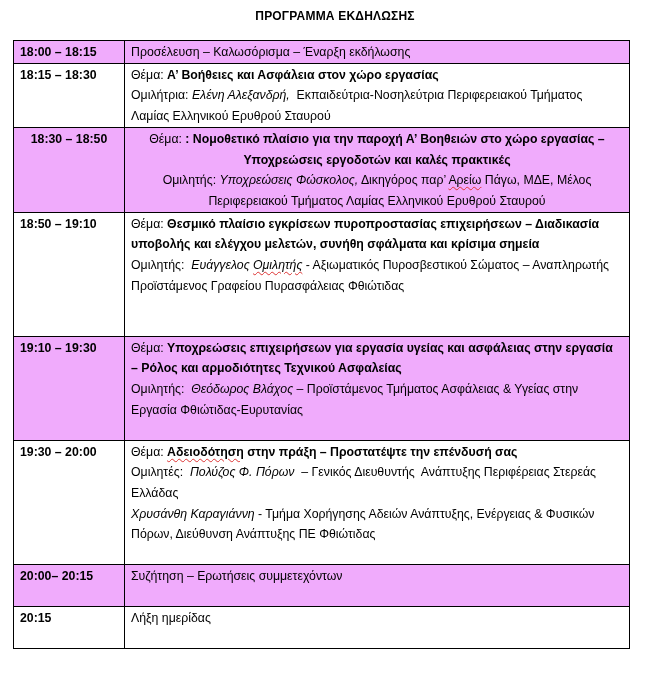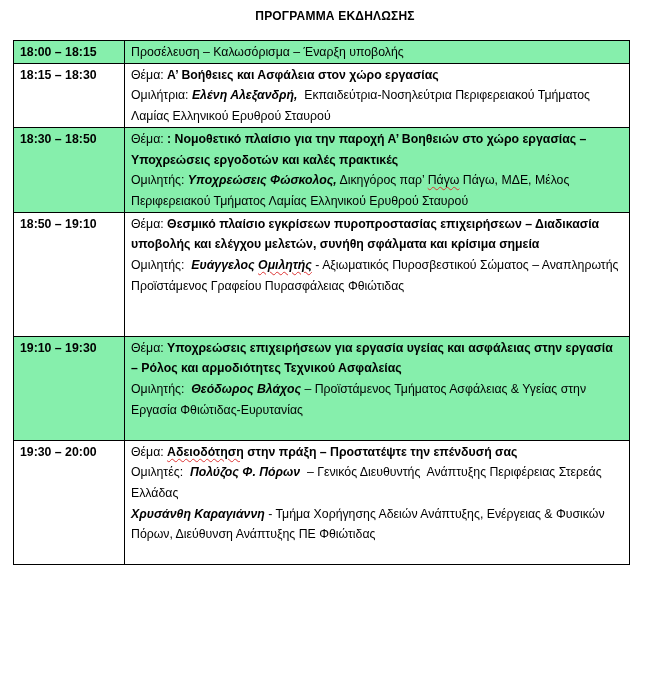--- a/index.html
+++ b/index.html
@@ -1,51 +1,51 @@
 <!DOCTYPE html>
 <html><head>
 <meta charset="utf-8">
 <style>
   html, body { margin: 0; padding: 0; background: #ffffff; }
   body { width: 670px; height: 693px; position: relative; font-family: "Liberation Sans", sans-serif; color: #000; }
   .title { position: absolute; top: 9px; left: 0; width: 670px; text-align: center; font-size: 12px; font-weight: bold; letter-spacing: 0.2px; }
   table.schedule { position: absolute; top: 40px; left: 13px; width: 617px; border-collapse: collapse; table-layout: fixed; font-size: 12.3px; }
   table.schedule td { border: 1px solid #000; vertical-align: top; padding: 1px 6px 0 6px; line-height: 20.7px; }
   td.time { width: 98px; font-weight: bold; padding-left: 6px; }
-  tr.shaded td { background: #86efac; }
+  tr.shaded td { background: #f0abfc; }
   .b { font-weight: bold; }
-  .bi { font-weight: bold; font-style: italic; }
+  .bi { font-weight: normal; font-style: italic; }
   .squiggle { text-decoration: underline wavy #d33; text-decoration-thickness: 1px; text-underline-offset: 2px; }
   .line { display: block; }
 </style>
 </head>
 <body>
 
 <div class="title">ΠΡΟΓΡΑΜΜΑ ΕΚΔΗΛΩΣΗΣ</div>
 
 <table class="schedule">
   <tbody>
       <tr class="shaded" style="height:21px;">
     <td class="time">18:00 – 18:15</td>
-    <td>Προσέλευση – Καλωσόρισμα – Έναρξη υποβολής</td>
+    <td>Προσέλευση – Καλωσόρισμα – Έναρξη εκδήλωσης</td>
   </tr>
 
   <tr style="height:63px;">
     <td class="time">18:15 – 18:30</td>
     <td>
       <span>Θέμα: </span><span class="b">Α’ Βοήθειες και Ασφάλεια στον χώρο εργασίας</span>
       <span class="line"><span>Ομιλήτρια: </span><span class="bi">Ελένη Αλεξανδρή,</span><span style="white-space:pre-wrap;">  Εκπαιδεύτρια-Νοσηλεύτρια Περιφερειακού Τμήματος Λαμίας Ελληνικού Ερυθρού Σταυρού</span></span>
     </td>
   </tr>
 
-  <tr class="shaded" style="height:83px;">
+  <tr class="shaded" style="height:83px;text-align:center;">
     <td class="time">18:30 – 18:50</td>
     <td>
       <span>Θέμα: </span><span class="b">: Νομοθετικό πλαίσιο για την παροχή Α’ Βοηθειών στο χώρο εργασίας – Υποχρεώσεις εργοδοτών και καλές πρακτικές</span>
-      <span class="line"><span>Ομιλητής: </span><span class="bi">Υποχρεώσεις Φώσκολος,</span><span> Δικηγόρος παρ’ </span><span class="squiggle">Πάγω</span><span> Πάγω, ΜΔΕ, Μέλος Περιφερειακού Τμήματος Λαμίας Ελληνικού Ερυθρού Σταυρού</span></span>
+      <span class="line"><span>Ομιλητής: </span><span class="bi">Υποχρεώσεις Φώσκολος,</span><span> Δικηγόρος παρ’ </span><span class="squiggle">Αρείω</span><span> Πάγω, ΜΔΕ, Μέλος Περιφερειακού Τμήματος Λαμίας Ελληνικού Ερυθρού Σταυρού</span></span>
     </td>
   </tr>
 
   <tr style="height:124px;">
     <td class="time">18:50 – 19:10</td>
     <td>
       <span>Θέμα: </span><span class="b">Θεσμικό πλαίσιο εγκρίσεων πυροπροστασίας επιχειρήσεων – Διαδικασία υποβολής και ελέγχου μελετών, συνήθη σφάλματα και κρίσιμα σημεία</span>
       <span class="line" style="white-space:pre-wrap;"><span>Ομιλητής:  </span><span class="bi">Ευάγγελος </span><span class="bi squiggle">Ομιλητής</span><span> - Αξιωματικός Πυροσβεστικού Σώματος – Αναπληρωτής Προϊστάμενος Γραφείου Πυρασφάλειας Φθιώτιδας</span></span>
     </td>
   </tr>
@@ -60,15 +60,23 @@
 
   <tr style="height:124px;">
     <td class="time">19:30 – 20:00</td>
     <td>
       <span>Θέμα: </span><span class="b squiggle">Αδειοδότηση</span><span class="b"> στην πράξη – Προστατέψτε την επένδυσή σας</span>
       <span class="line" style="white-space:pre-wrap;"><span>Ομιλητές:  </span><span class="bi">Πολύζος Φ. Πόρων</span><span>  – Γενικός Διευθυντής  Ανάπτυξης Περιφέρειας Στερεάς Ελλάδας</span></span>
       <span class="line"><span class="bi">Χρυσάνθη Καραγιάννη</span><span> - Τμήμα Χορήγησης Αδειών Ανάπτυξης, Ενέργειας &amp; Φυσικών Πόρων, Διεύθυνση Ανάπτυξης ΠΕ Φθιώτιδας</span></span>
     </td>
   </tr>
 
+  <tr class="shaded" style="height:42px;">
+    <td class="time">20:00– 20:15</td>
+    <td>Συζήτηση – Ερωτήσεις συμμετεχόντων</td>
+  </tr>
 
+  <tr style="height:42px;">
+    <td class="time">20:15</td>
+    <td>Λήξη ημερίδας</td>
+  </tr>
 </tbody>
   </table>
 
 </body></html>

